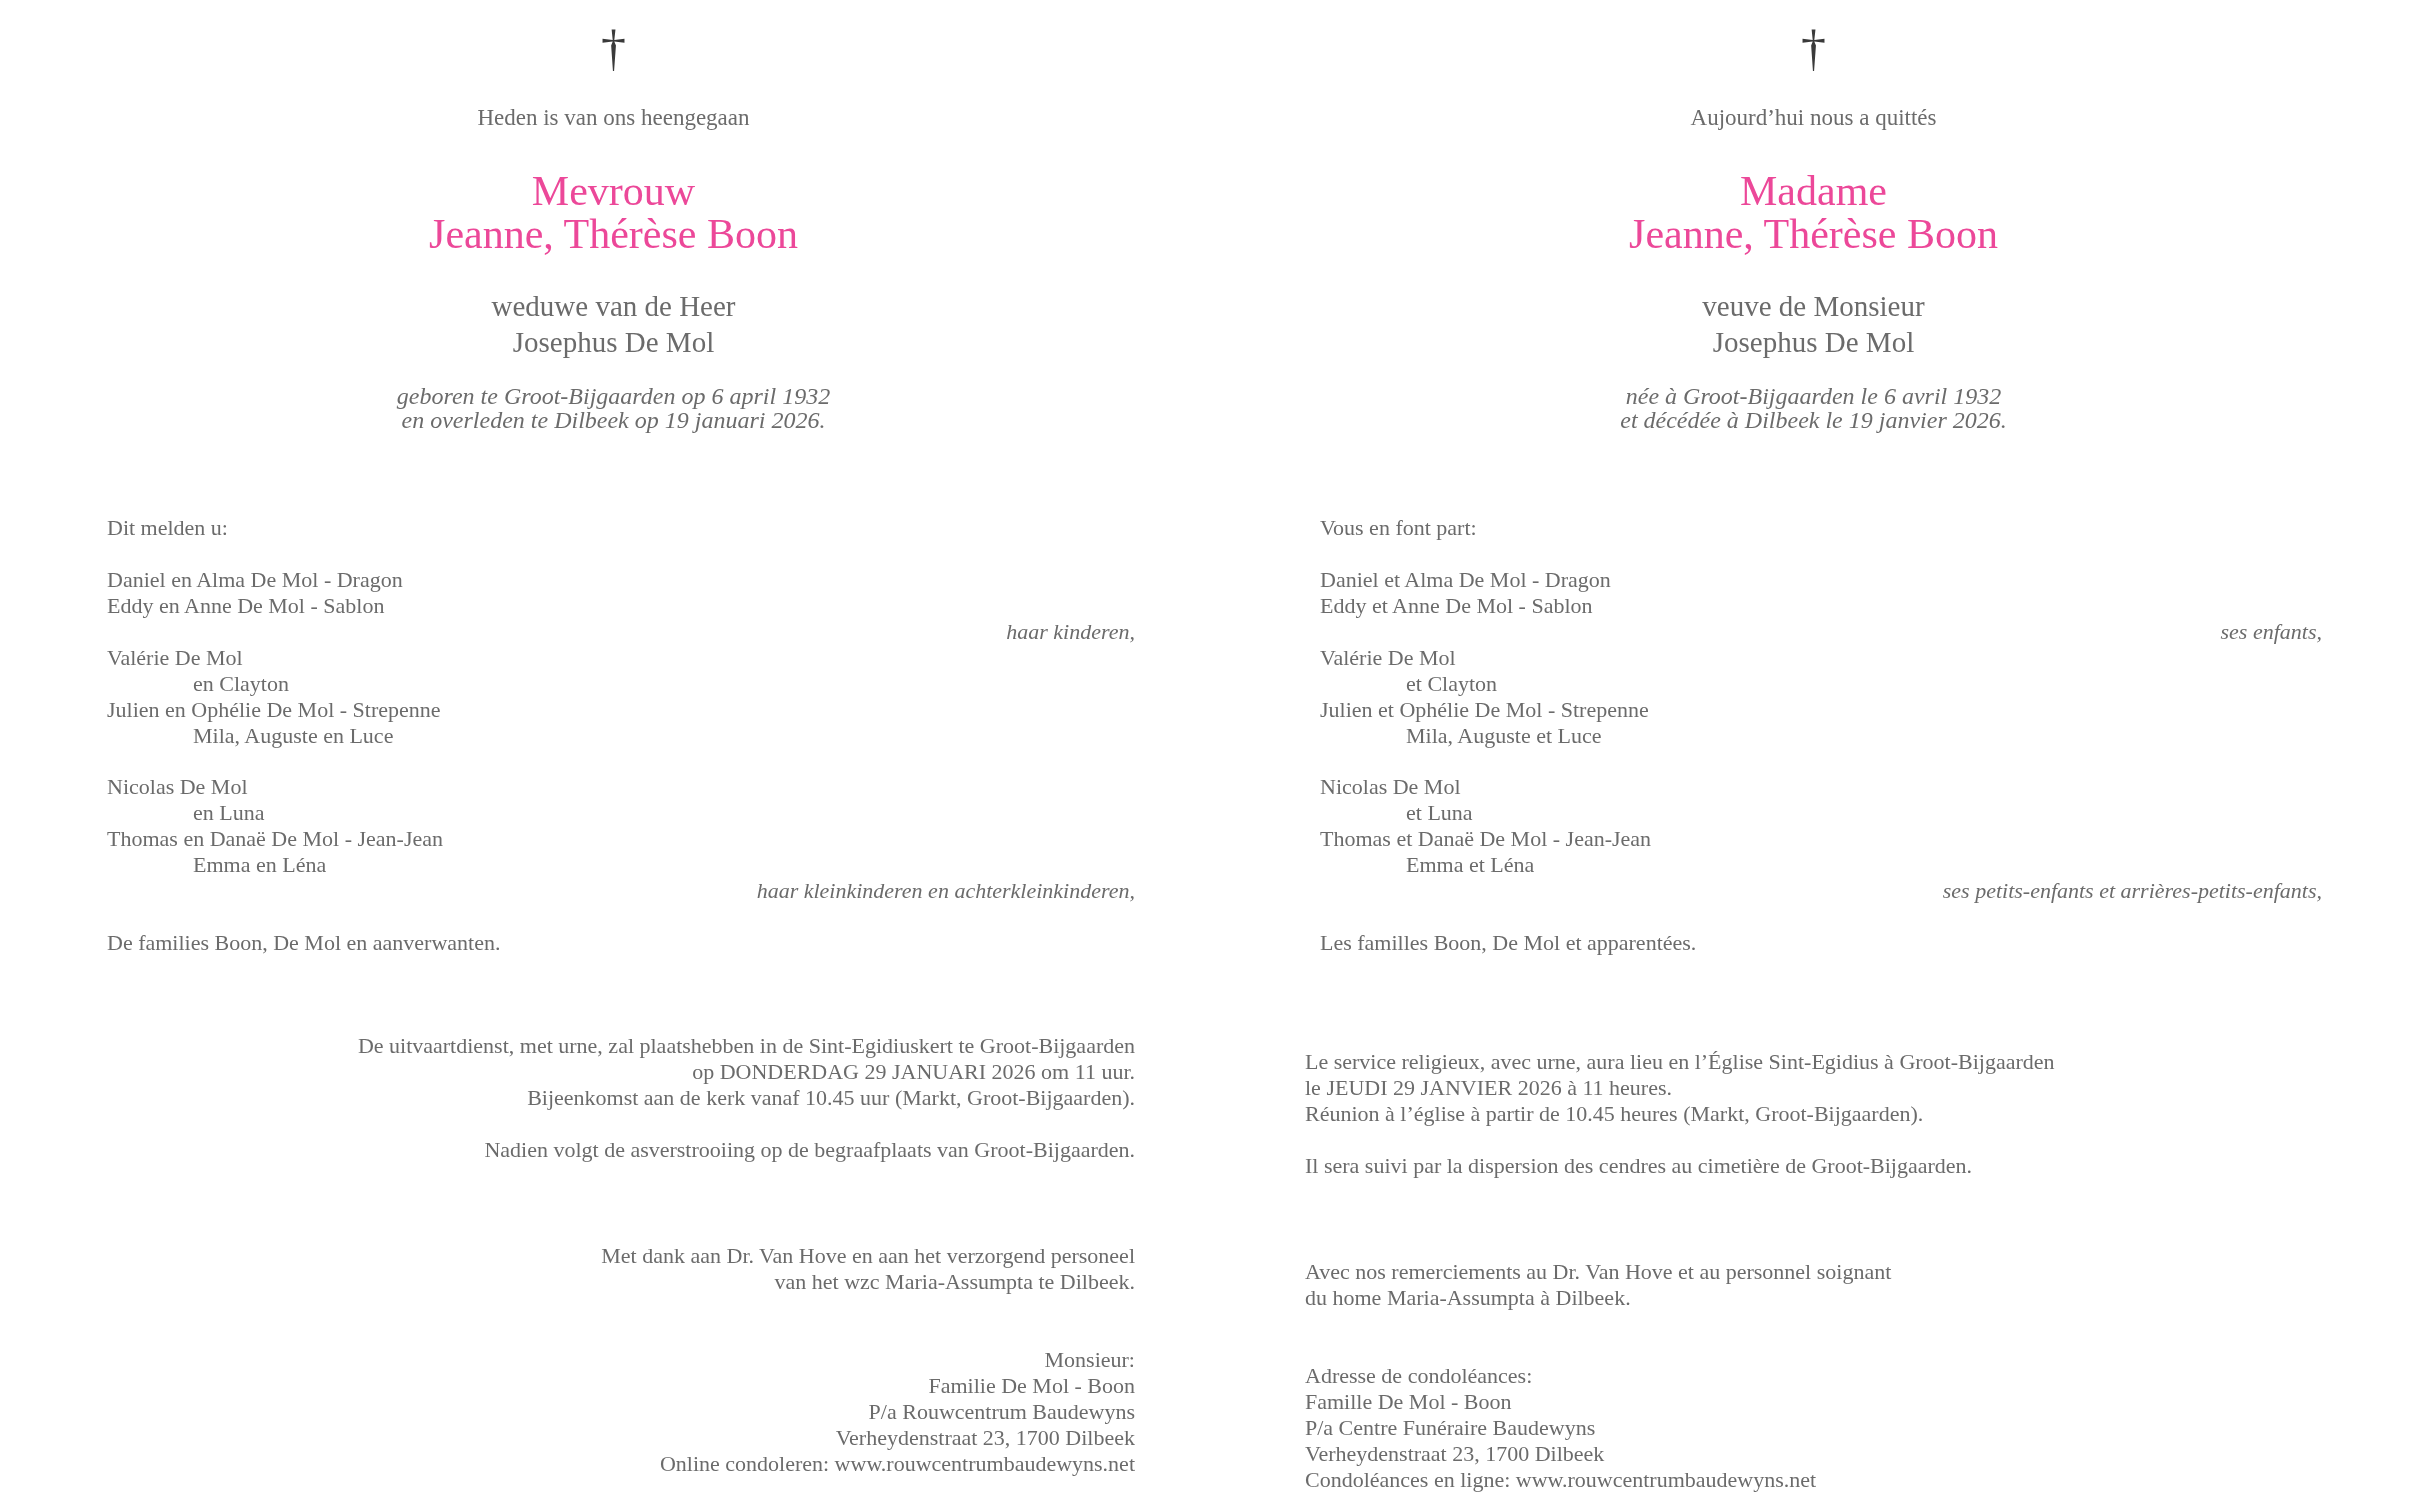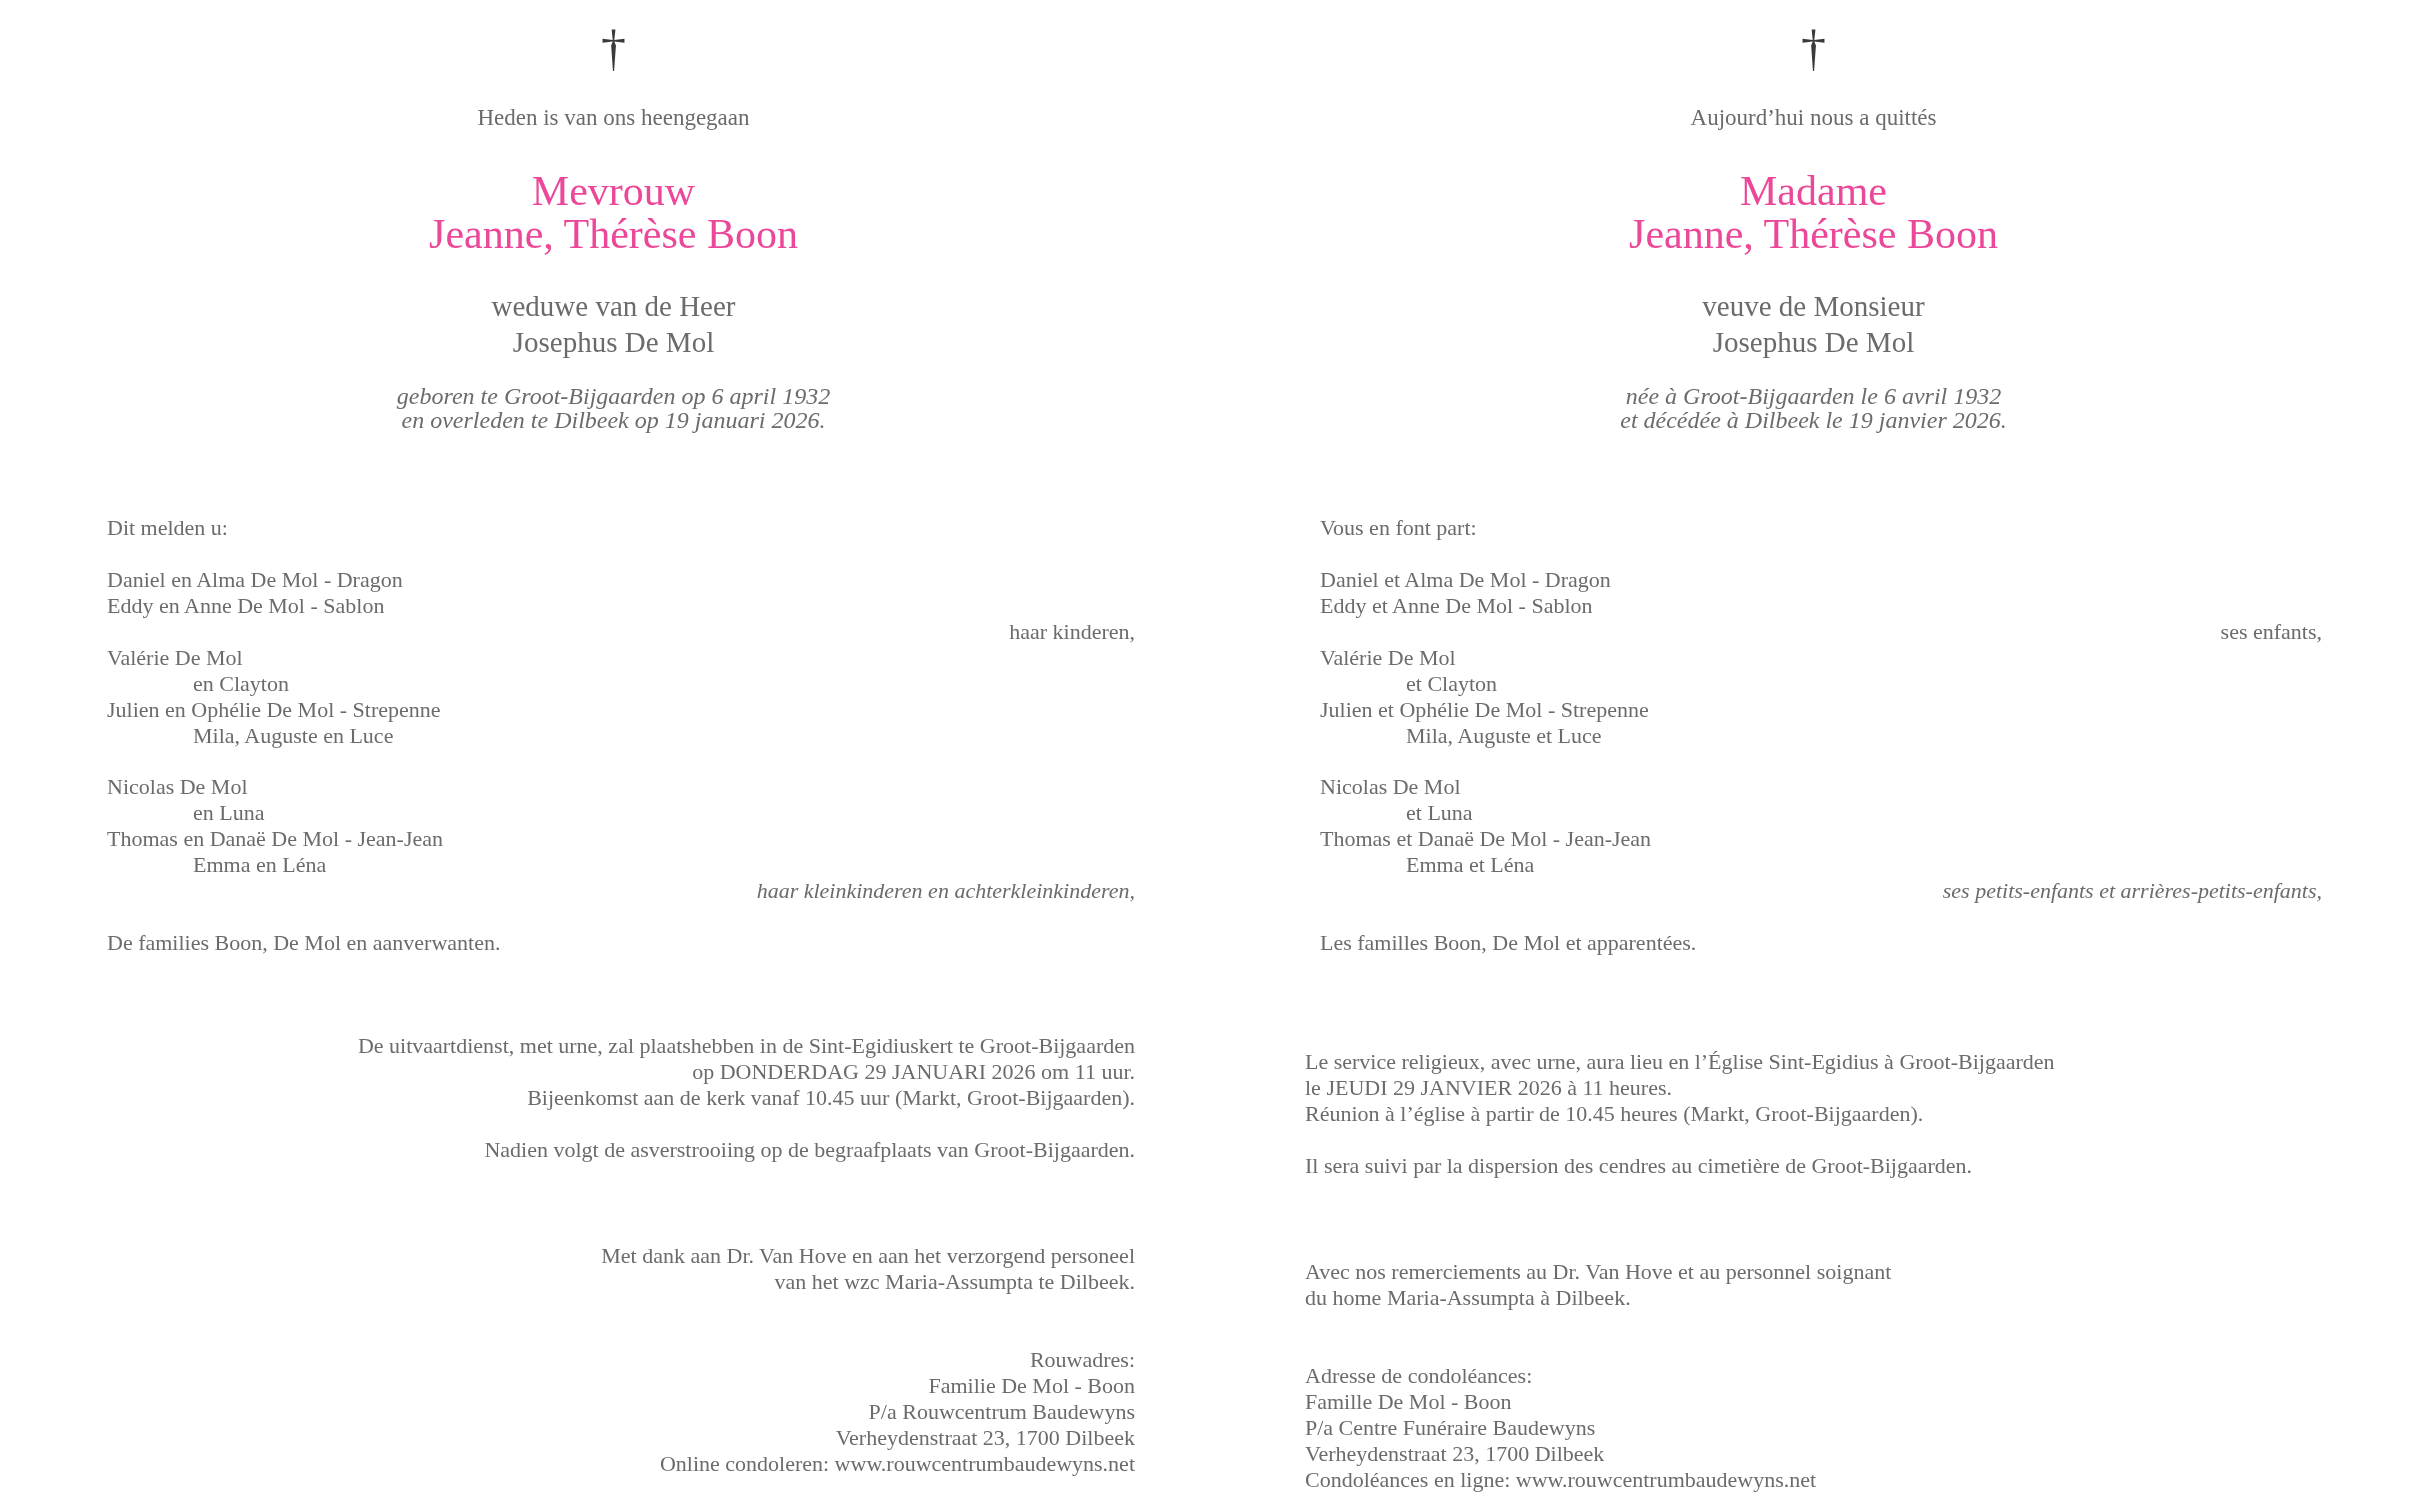--- a/index.html
+++ b/index.html
@@ -21,21 +21,21 @@
   .rightal{ text-align:right; }
   .leftal{ text-align:left;margin-left:15px; }
   .cross{ top:22px; font-size:50px; line-height:52px; color:var(--cross); }
   .intro{ top:104px; font-size:23px; line-height:27px; }
   .titleblock{ top:170px; font-size:42px; line-height:43px; color:#ec4899; }
   .relation{ top:288px; font-size:29px; line-height:36px; }
   .life{ top:384px; font-size:24px; line-height:24px; font-style:italic; }
   .announce{ top:515px; }
   .body-line{ font-size:22px; line-height:26px; }
   .children{ top:567px; }
-  .childlabel{ top:619px; }
+  .childlabel{ top:619px; font-style:italic; }
   .group1{ top:645px; }
   .group2{ top:774px; }
   .grandlabel{ top:878px; font-style:italic; }
   .families{ top:930px; }
   .service{ top:1033px; }
   .dispersion{ top:1137px; }
   .thanks{ top:1243px; }
   .address{ top:1347px; }
   .indent{ padding-left:86px; }
   
@@ -87,21 +87,21 @@
         <div class="body-line">De uitvaartdienst, met urne, zal plaatshebben in de Sint-Egidiuskert te Groot-Bijgaarden</div>
         <div class="body-line">op DONDERDAG 29 JANUARI 2026 om 11 uur.</div>
         <div class="body-line">Bijeenkomst aan de kerk vanaf 10.45 uur (Markt, Groot-Bijgaarden).</div>
       </div>
       <div class="sec dispersion body-line svc">Nadien volgt de asverstrooiing op de begraafplaats van Groot-Bijgaarden.</div>
       <div class="sec thanks svc">
         <div class="body-line">Met dank aan Dr. Van Hove en aan het verzorgend personeel</div>
         <div class="body-line">van het wzc Maria-Assumpta te Dilbeek.</div>
       </div>
       <div class="sec address svc">
-        <div class="body-line">Rouwadres:</div>
+        <div class="body-line">Monsieur:</div>
         <div class="body-line">Familie De Mol - Boon</div>
         <div class="body-line">P/a Rouwcentrum Baudewyns</div>
         <div class="body-line">Verheydenstraat 23, 1700 Dilbeek</div>
         <div class="body-line">Online condoleren: www.rouwcentrumbaudewyns.net</div>
       </div>
     </div>
   </div>
 
   <div class="col col-right">
     <div class="inner">

